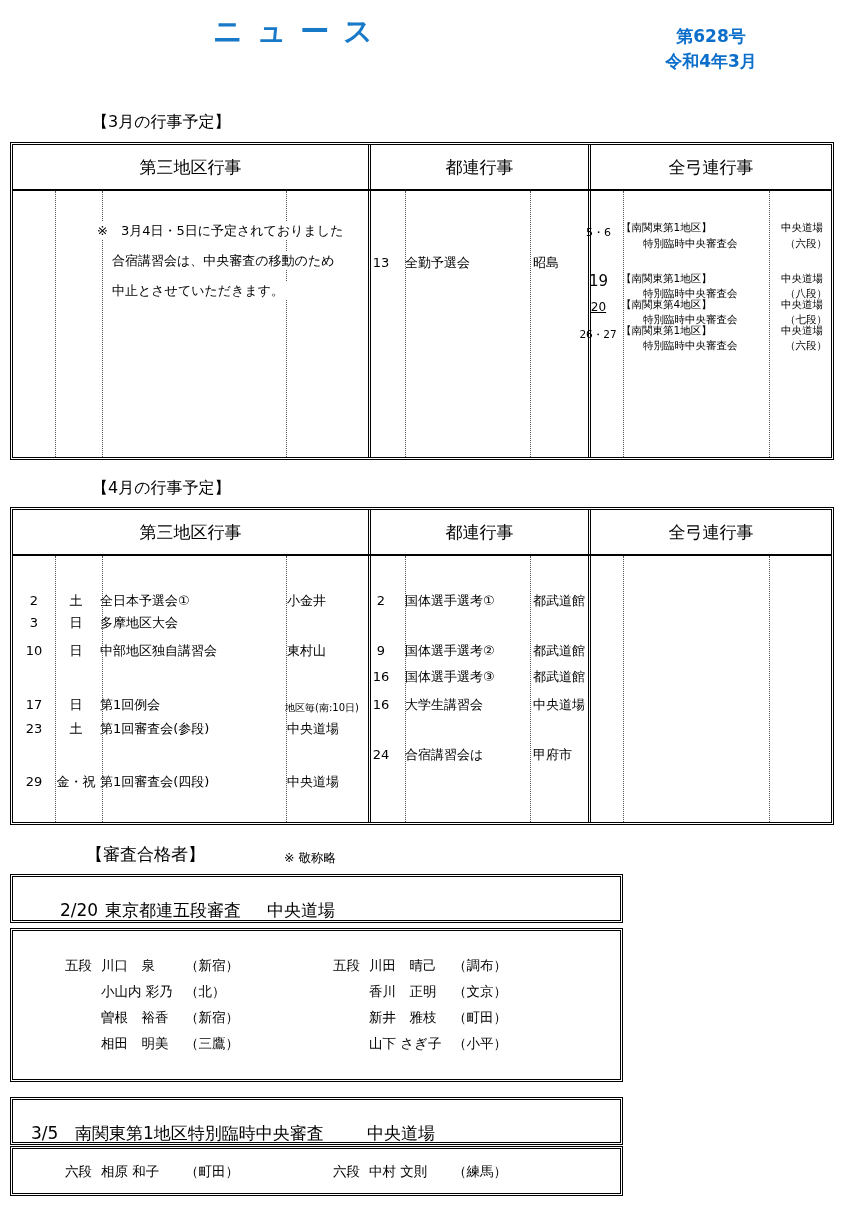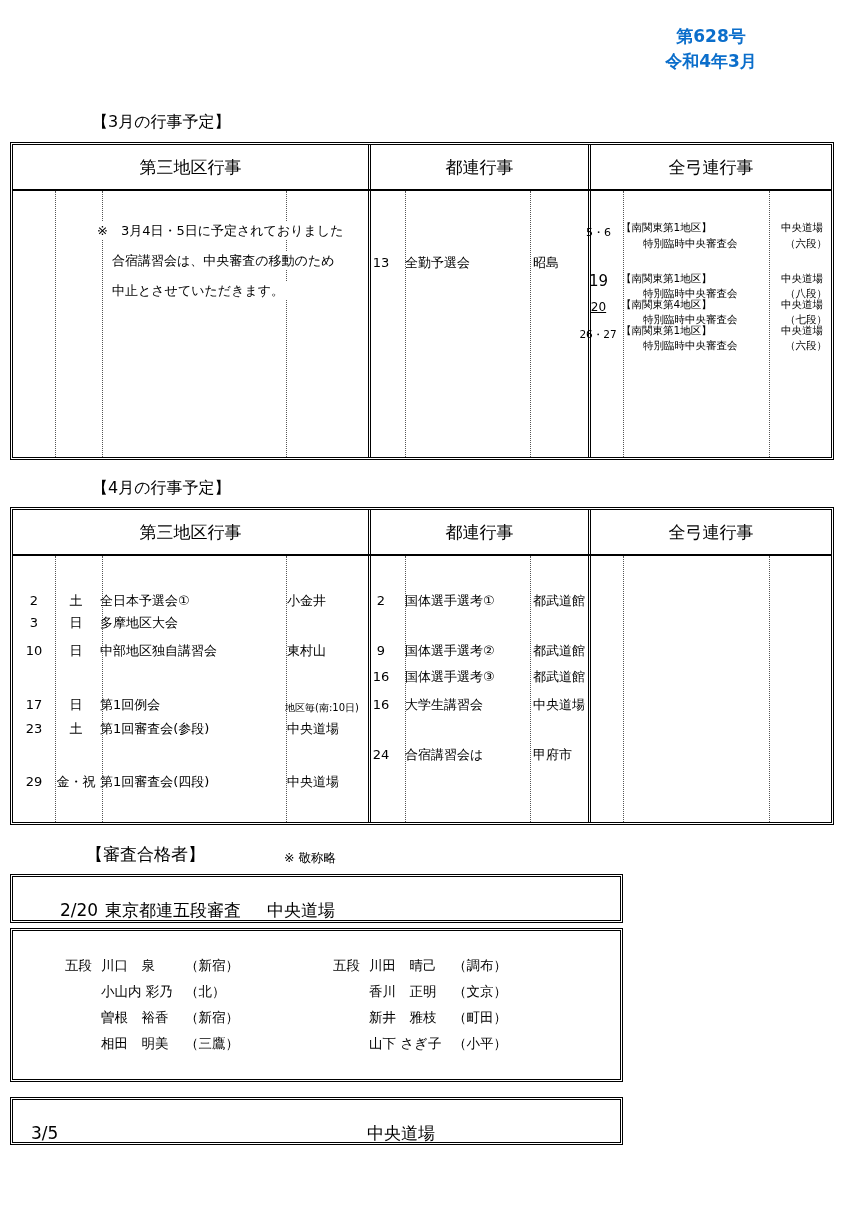--- a/index.html
+++ b/index.html
@@ -34,20 +34,21 @@
   .prow{position:absolute;font-size:13.5px;line-height:18px;white-space:nowrap;}
   .rk{display:inline-block;width:36px;}
   .nm{display:inline-block;width:84px;}
 </style>
 </head>
 <body>
 
 <div class="page">
 
   <div class="mast-title">
+    <div class="l2">ニュース</div>
   </div>
   <div class="issue-block">
     <div>第628号</div>
     <div>令和4年3月</div>
   </div>
 
   <div class="sec-label" style="left:92px;top:112px;">【3月の行事予定】</div>
 
   <div class="tbl" style="top:142px;">
     <div class="vdbl" style="left:355px;"></div>
@@ -197,17 +198,26 @@
     <div class="prow" style="left:320px;top:77px;">
       <span class="rk"></span><span class="nm">新井　雅枝</span><span>（町田）</span>
     </div>
     <div class="prow" style="left:320px;top:103px;">
       <span class="rk"></span><span class="nm">山下 さぎ子</span><span>（小平）</span>
     </div>
   </div>
 
   <div class="wbox" style="top:1097px;height:42px;">
     <div class="hx" style="left:18px;line-height:42px;">3/5</div>
+    <div class="hx" style="left:62px;line-height:42px;">南関東第1地区特別臨時中央審査</div>
     <div class="hx" style="left:354px;line-height:42px;">中央道場</div>
   </div>
 
+  <div class="wbox" style="top:1146px;height:44px;">
+    <div class="prow" style="left:52px;top:13px;">
+      <span class="rk">六段</span><span class="nm">相原 和子</span><span>（町田）</span>
+    </div>
+    <div class="prow" style="left:320px;top:13px;">
+      <span class="rk">六段</span><span class="nm">中村 文則</span><span>（練馬）</span>
+    </div>
+  </div>
 
 </div>
 
 </body></html>

